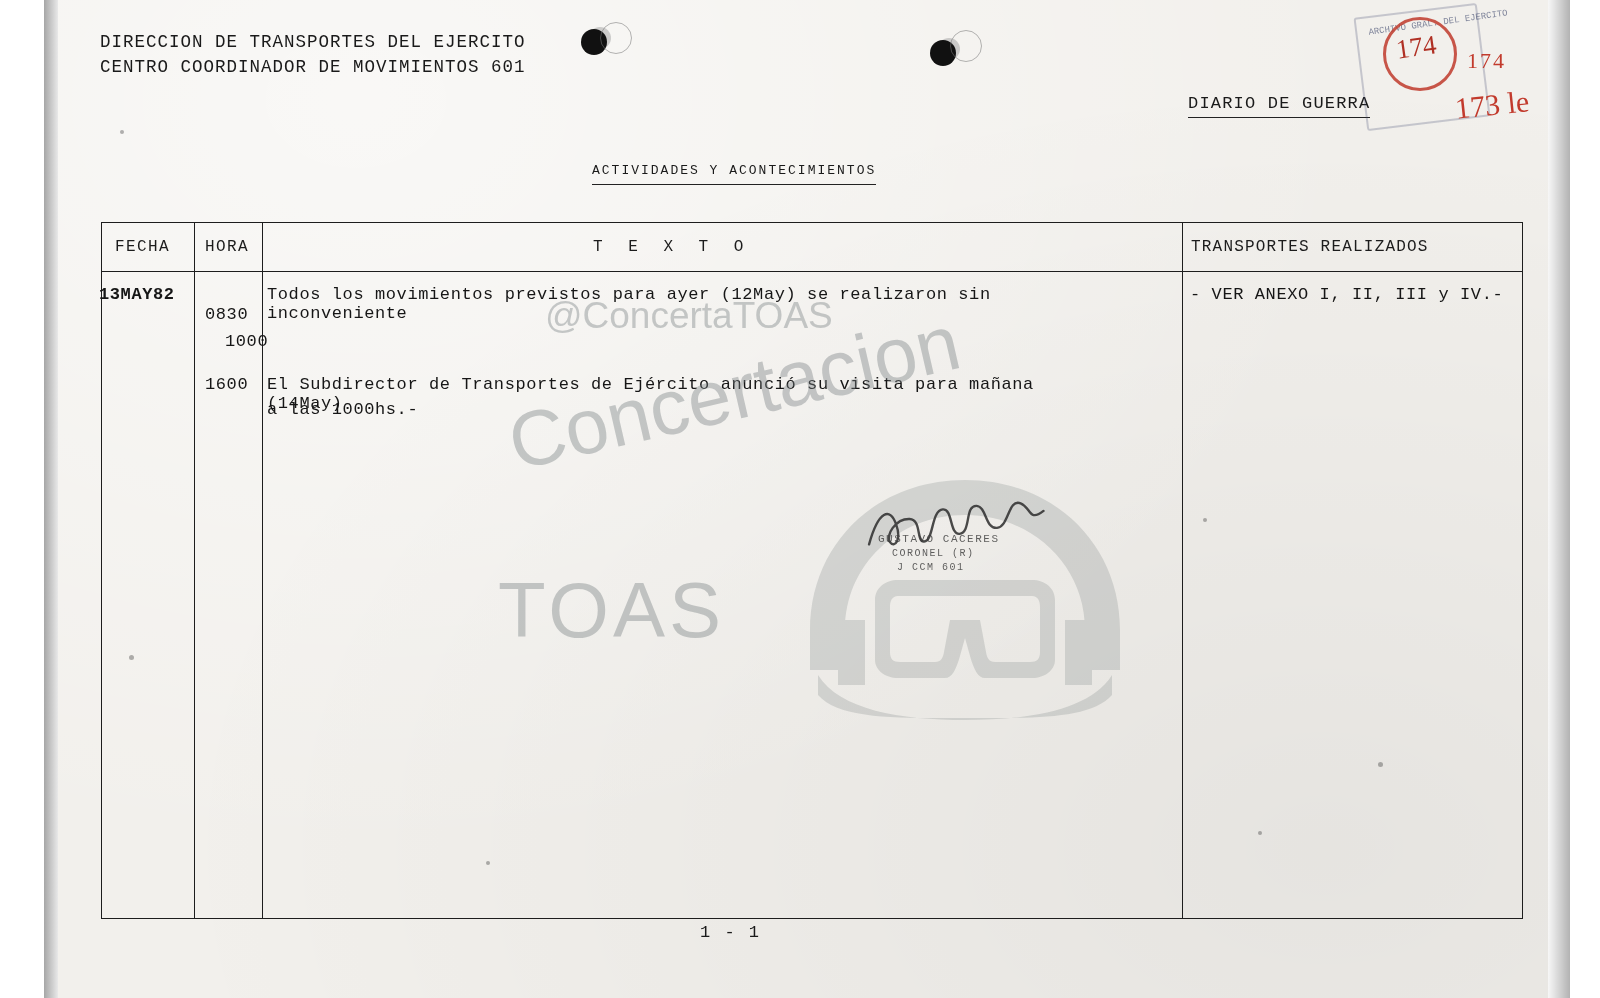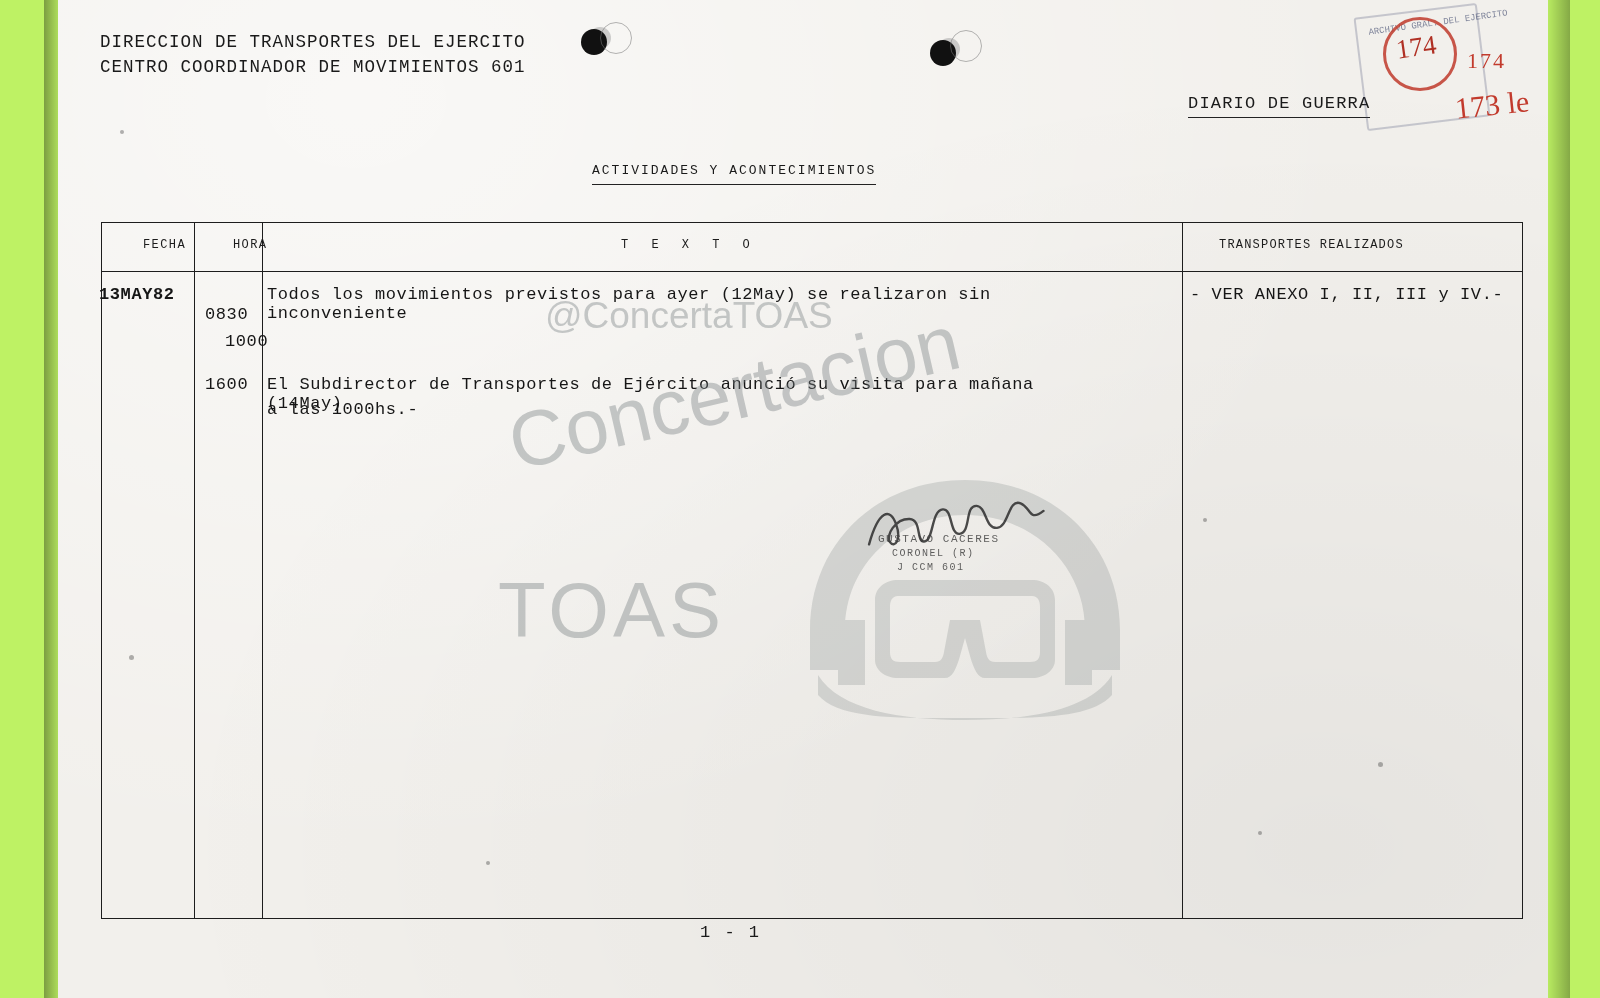--- a/index.html
+++ b/index.html
@@ -5,21 +5,21 @@
   html, body {
     margin: 0;
     padding: 0;
     background: #6e6e6e;
   }
   #page {
     position: relative;
     width: 1600px;
     height: 998px;
     overflow: hidden;
-    background: #bef264;
+    background: #ffffff;
     font-family: "Liberation Mono", monospace;
   }
   
   .sheet {
     position: absolute;
     left: 58px;
     top: 0px;
     width: 1490px;
     height: 998px;
     background: #f2f0ec;
@@ -81,25 +81,24 @@
     box-sizing: border-box;
   }
   .vline { position: absolute; top: 0; bottom: 0; width: 0; border-left: 1.5px solid #1d1d1d; }
   .v1 { left: 92px; }
   .v2 { left: 160px; }
   .v3 { left: 1080px; }
   .hline-head { position: absolute; left: 0; right: 0; top: 48px; border-top: 1.5px solid #1d1d1d; }
 
   .colhdr {
     position: absolute;
-    font-size: 12px;
+    font-size: 16px;
     letter-spacing: 1.4px;
     color: #1c1c1c;
     top: 238px;
-    margin-left: 28px;
   }
   .ch-fecha { left: 115px; }
   .ch-hora { left: 205px; }
   .ch-texto { left: 593px; letter-spacing: 8px; }
   .ch-transp { left: 1191px; letter-spacing: 1.2px; }
 
   .cell { position: absolute; font-size: 17px; color: #161616; letter-spacing: 0.6px; }
   .date-cell { left: 99px; top: 285px; font-weight: 600; }
   .hora { left: 205px; }
   .h1 { top: 285px; margin-top: 20px; }

